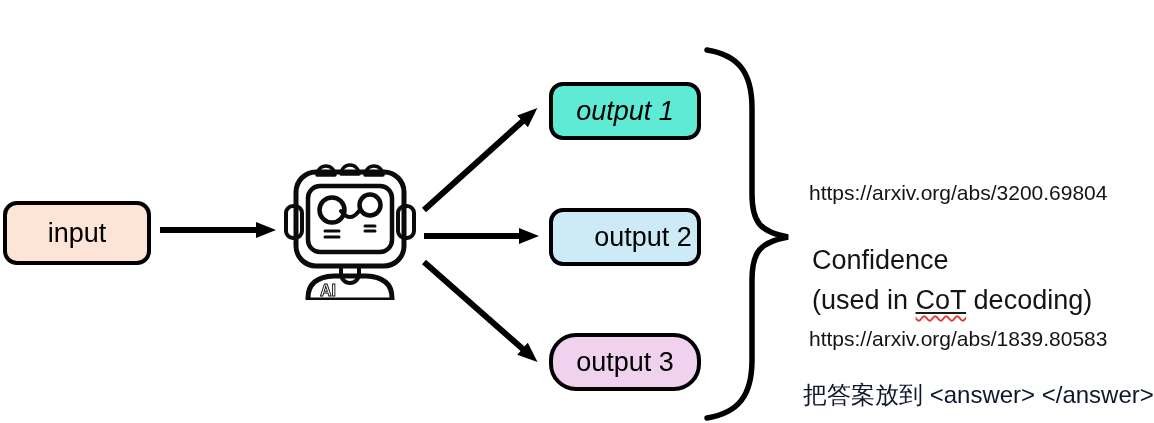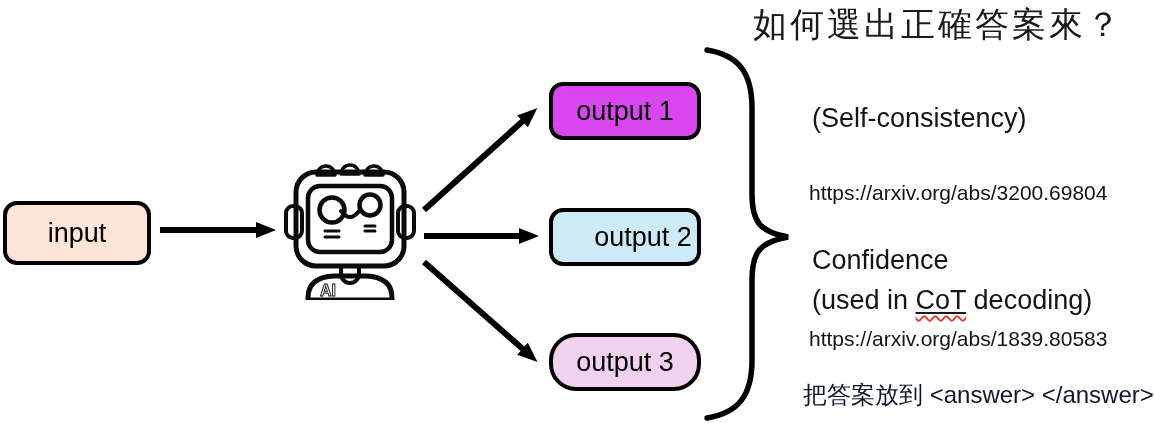--- a/index.html
+++ b/index.html
@@ -118,39 +118,37 @@
     </g>
 
     <path class="r-stroke" style="stroke-width:4" d="M57,63 Q66,75 75,63"></path>
 
     <path class="r-dark r-stroke" style="stroke-width:4" d="M57,118 h18 v8 a9,9 0 0 1 -18,0 z"></path>
 
     <path class="r-blue r-stroke" style="stroke-width:5" d="M24,150 Q24,129 50,128 L82,128 Q108,129 108,150 L108,152 L24,152 Z"></path>
     <text x="36" y="148" font-size="16" font-weight="bold" fill="#ffffff" stroke="#0b0b0b" stroke-width="0.9" font-family="Liberation Sans, sans-serif">AI</text>
   </svg>
 
-  <div class="flow-box out-box out-1" style="background-color: #d946ef;">
+  <div class="flow-box out-box out-1" style="background-color: #5eead4; font-style: italic;">
     <span>output 1</span>
   </div>
   <div class="flow-box out-box out-2" style="background-color: rgb(205, 234, 247);">
     <span>output 2</span>
   </div>
   <div class="flow-box out-box out-3" style="background-color: rgb(240, 210, 239);">
     <span>output 3</span>
   </div>
 
   <svg class="overlay" style="left:698px;top:44px;" width="100" height="380" viewBox="0 0 100 380" aria-hidden="true">
     <path d="M9,6 C40,11 54,28 54,64 L54,150 C54,178 62,188 90,193
              C62,198 54,208 54,236 L54,316 C54,352 40,369 9,374" fill="none" stroke="#000" stroke-width="5.5" stroke-linecap="round"></path>
   </svg>
 
-  <div class="title">如何選出正確答案來？</div>
 
   <div class="method-name m1">
-    <div>(Self-consistency)</div>
   </div>
   <div class="url u1">https://arxiv.org/abs/3200.69804</div>
 
   <div class="method-name m2">
     <div>Confidence</div>
     <div><span>(used in </span><span class="cot-outer"><span class="cot-inner">CoT</span></span><span> decoding)</span></div>
   </div>
   <div class="url u2">https://arxiv.org/abs/1839.80583</div>
 
   <div class="note">

